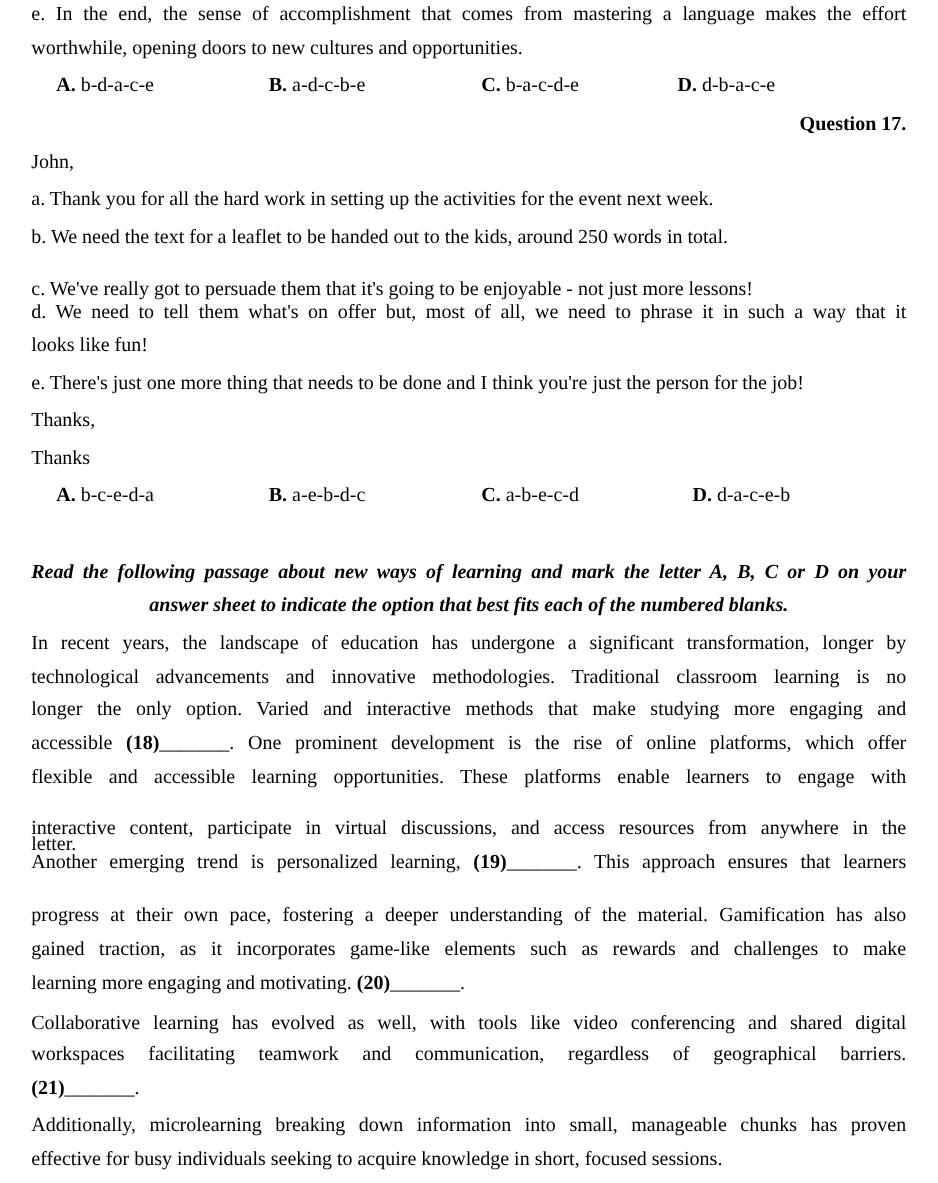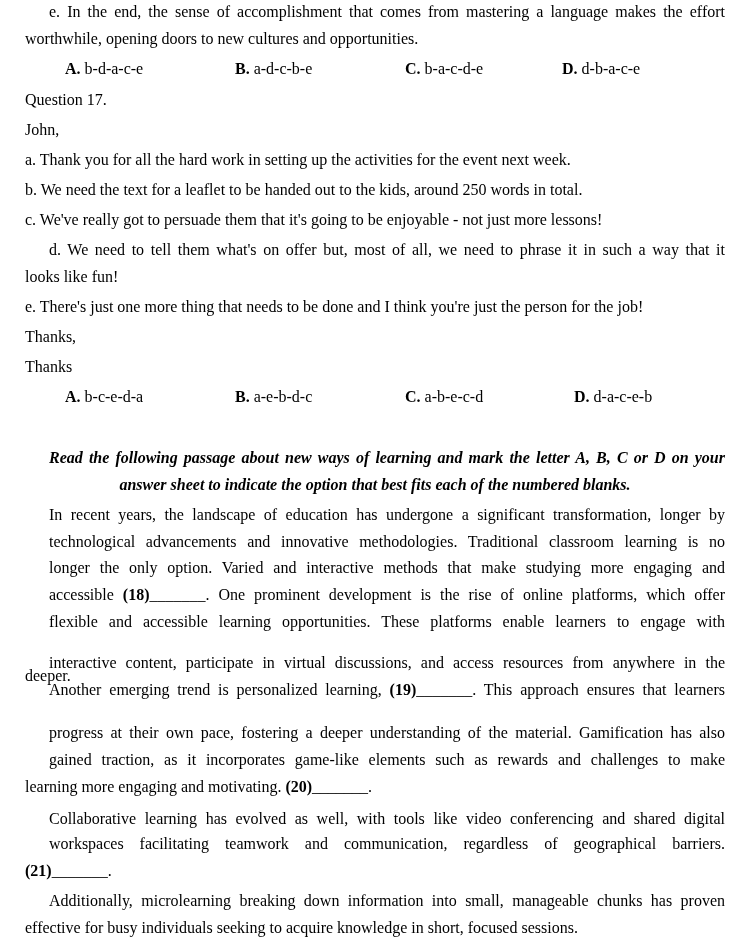--- a/index.html
+++ b/index.html
@@ -3,25 +3,25 @@
 <meta charset="utf-8">
 <style>
   html, body { margin: 0; padding: 0; background: #ffffff; }
   body {
     width: 750px; height: 946px; overflow: hidden;
     font-family: "Liberation Serif", serif;
     font-size: 16px; color: #000;
   }
   .page { position: relative; padding: 0 25px 0 25px; }
   .line { position: absolute; left: 25px; right: 25px; line-height: 20px; white-space: nowrap; }
-  .just { white-space: normal; text-align: justify; text-align-last: justify; margin-left: 24px; }
-  .opts { position: absolute; left: 45px; width: 680px; height: 20px; line-height: 20px; margin-left: 20px; }
+  .just { white-space: normal; text-align: justify; text-align-last: justify; }
+  .opts { position: absolute; left: 45px; width: 680px; height: 20px; line-height: 20px; }
   .opt { position: absolute; top: 0; white-space: nowrap; }
   .opt b { font-weight: bold; }
-  .q-title { font-weight: normal; }
+  .q-title { font-weight: bold; text-align: right; }
   .instr { font-weight: bold; font-style: italic; text-align: center; }
   .blank-num { font-weight: bold; }
 </style>
 </head>
 <body>
 
 <div class="page">
 
   <div class="line just" style="top:2px">e. In the end, the sense of accomplishment that comes from mastering a language makes the effort</div>
   <div class="line" style="top:29px">worthwhile, opening doors to new cultures and opportunities.</div>
@@ -30,21 +30,21 @@
     <span class="opt" style="left:0"><b>A.</b> <span>b-d-a-c-e</span></span>
     <span class="opt" style="left:170px"><b>B.</b> <span>a-d-c-b-e</span></span>
     <span class="opt" style="left:340px"><b>C.</b> <span>b-a-c-d-e</span></span>
     <span class="opt" style="left:497px"><b>D.</b> <span>d-b-a-c-e</span></span>
   </div>
 
   <div class="line q-title" style="top:90px">Question 17.</div>
   <div class="line" style="top:120px">John,</div>
   <div class="line" style="top:150px">a. Thank you for all the hard work in setting up the activities for the event next week.</div>
   <div class="line" style="top:180px">b. We need the text for a leaflet to be handed out to the kids, around 250 words in total.</div>
-  <div class="line" style="top:210px">c. We've really got to persuade them that it's going to be enjoyable - not just more lessons!</div>
+  <div class="line" style="top:222px">c. We've really got to persuade them that it's going to be enjoyable - not just more lessons!</div>
   <div class="line just" style="top:240px">d. We need to tell them what's on offer but, most of all, we need to phrase it in such a way that it</div>
   <div class="line" style="top:267px">looks like fun!</div>
   <div class="line" style="top:297px">e. There's just one more thing that needs to be done and I think you're just the person for the job!</div>
   <div class="line" style="top:327px">Thanks,</div>
   <div class="line" style="top:357px">Thanks</div>
 
   <div class="opts" style="top:387px">
     <span class="opt" style="left:0"><b>A.</b> <span>b-c-e-d-a</span></span>
     <span class="opt" style="left:170px"><b>B.</b> <span>a-e-b-d-c</span></span>
     <span class="opt" style="left:340px"><b>C.</b> <span>a-b-e-c-d</span></span>
@@ -53,21 +53,21 @@
 
   <div class="line just instr" style="top:448px">Read the following passage about new ways of learning and mark the letter A, B, C or D on your</div>
   <div class="line instr" style="top:475px">answer sheet to indicate the option that best fits each of the numbered blanks.</div>
 
   <div class="line just" style="top:505px">In recent years, the landscape of education has undergone a significant transformation, longer by</div>
   <div class="line just" style="top:532px">technological advancements and innovative methodologies. Traditional classroom learning is no</div>
   <div class="line just" style="top:558px">longer the only option. Varied and interactive methods that make studying more engaging and</div>
   <div class="line just" style="top:585px"><span>accessible </span><span class="blank-num">(18)</span><span>_______. One prominent development is the rise of online platforms, which offer</span></div>
   <div class="line just" style="top:612px">flexible and accessible learning opportunities. These platforms enable learners to engage with</div>
   <div class="line just" style="top:653px">interactive content, participate in virtual discussions, and access resources from anywhere in the</div>
-  <div class="line" style="top:666px">deeper.</div>
+  <div class="line" style="top:666px">letter.</div>
 
   <div class="line just" style="top:680px"><span>Another emerging trend is personalized learning, </span><span class="blank-num">(19)</span><span>_______. This approach ensures that learners</span></div>
   <div class="line just" style="top:723px">progress at their own pace, fostering a deeper understanding of the material. Gamification has also</div>
   <div class="line just" style="top:750px">gained traction, as it incorporates game-like elements such as rewards and challenges to make</div>
   <div class="line" style="top:777px"><span>learning more engaging and motivating. </span><span class="blank-num">(20)</span><span>_______.</span></div>
 
   <div class="line just" style="top:809px">Collaborative learning has evolved as well, with tools like video conferencing and shared digital</div>
   <div class="line just" style="top:834px">workspaces facilitating teamwork and communication, regardless of geographical barriers.</div>
   <div class="line" style="top:861px"><span class="blank-num">(21)</span><span>_______.</span></div>
 

